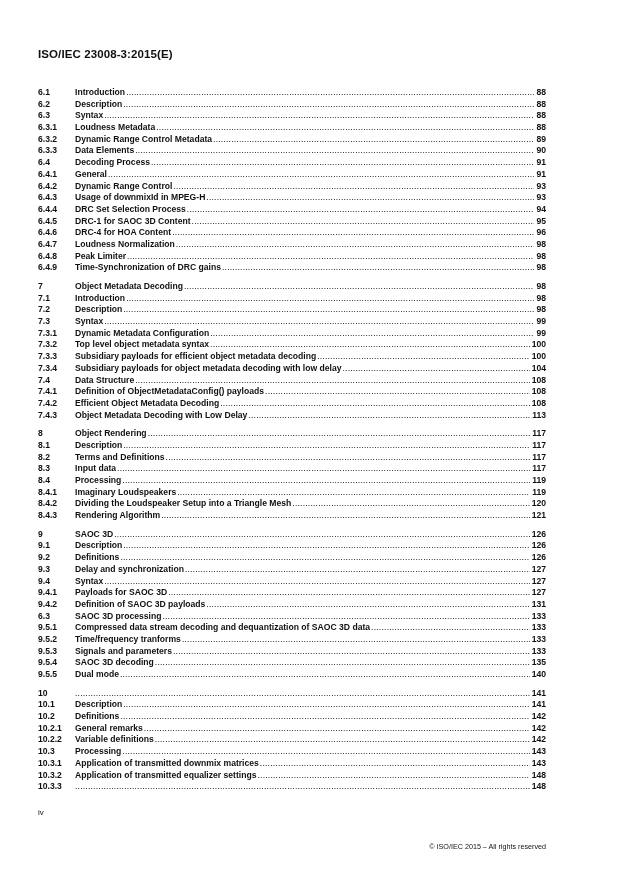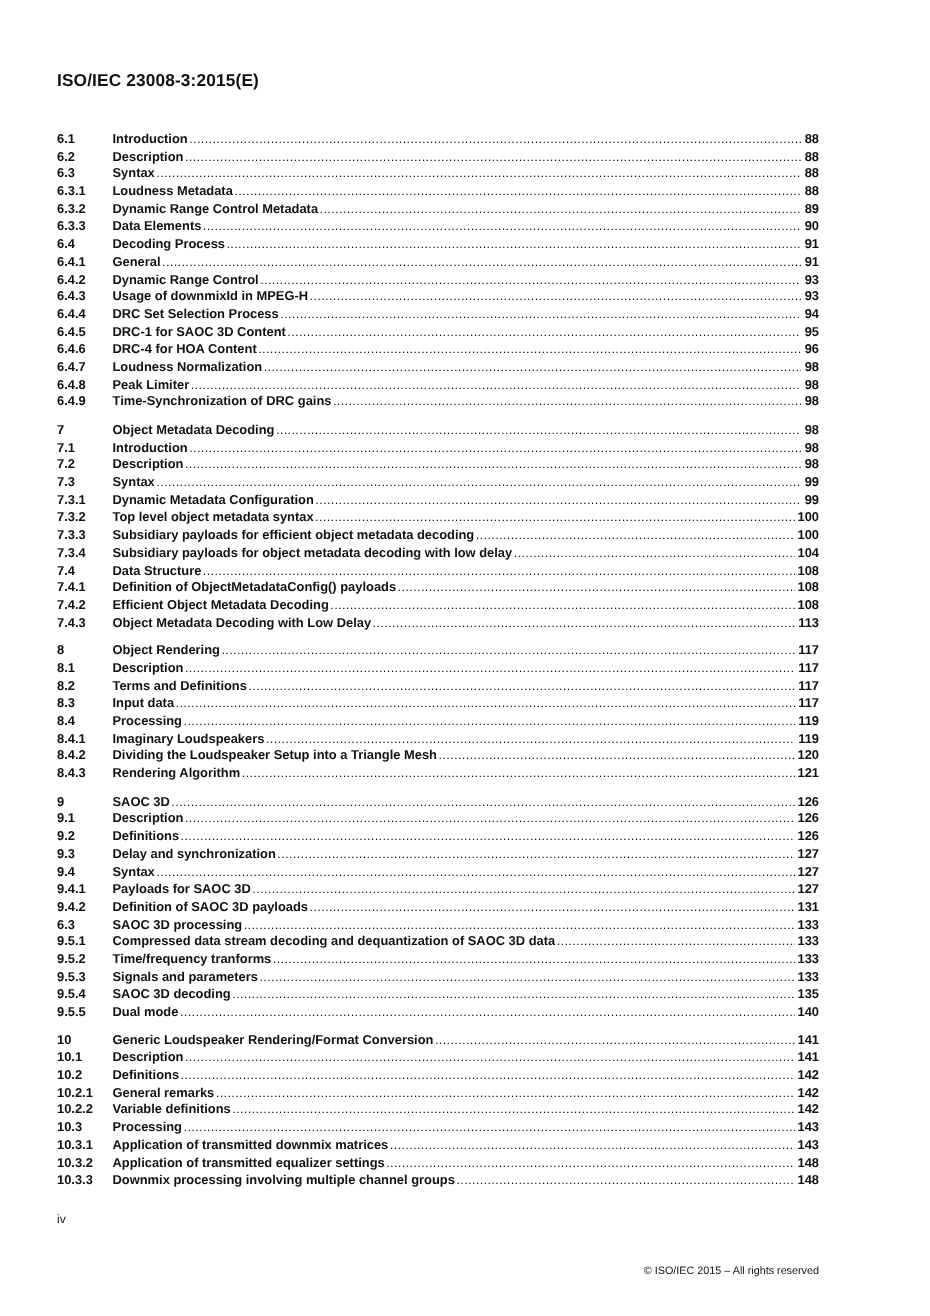--- a/index.html
+++ b/index.html
@@ -383,21 +383,20 @@
       <div class="toc-row">
         <span class="toc-num">9.5.5</span>
         <span class="toc-title">Dual mode</span>
         <span class="toc-leader"></span>
         <span class="toc-page">140</span>
       </div>
     </div>
     <div class="toc-group">
       <div class="toc-row">
         <span class="toc-num">10</span>
-        <span class="toc-title">Generic Loudspeaker Rendering/Format Conversion</span>
         <span class="toc-leader"></span>
         <span class="toc-page">141</span>
       </div>
       <div class="toc-row">
         <span class="toc-num">10.1</span>
         <span class="toc-title">Description</span>
         <span class="toc-leader"></span>
         <span class="toc-page">141</span>
       </div>
       <div class="toc-row">
@@ -431,21 +430,20 @@
         <span class="toc-page">143</span>
       </div>
       <div class="toc-row">
         <span class="toc-num">10.3.2</span>
         <span class="toc-title">Application of transmitted equalizer settings</span>
         <span class="toc-leader"></span>
         <span class="toc-page">148</span>
       </div>
       <div class="toc-row">
         <span class="toc-num">10.3.3</span>
-        <span class="toc-title">Downmix processing involving multiple channel groups</span>
         <span class="toc-leader"></span>
         <span class="toc-page">148</span>
       </div>
     </div>
   </div>
 
 <div class="footer-left">iv</div>
 <div class="footer-right">© ISO/IEC 2015 – All rights reserved</div>
 
 </body></html>

